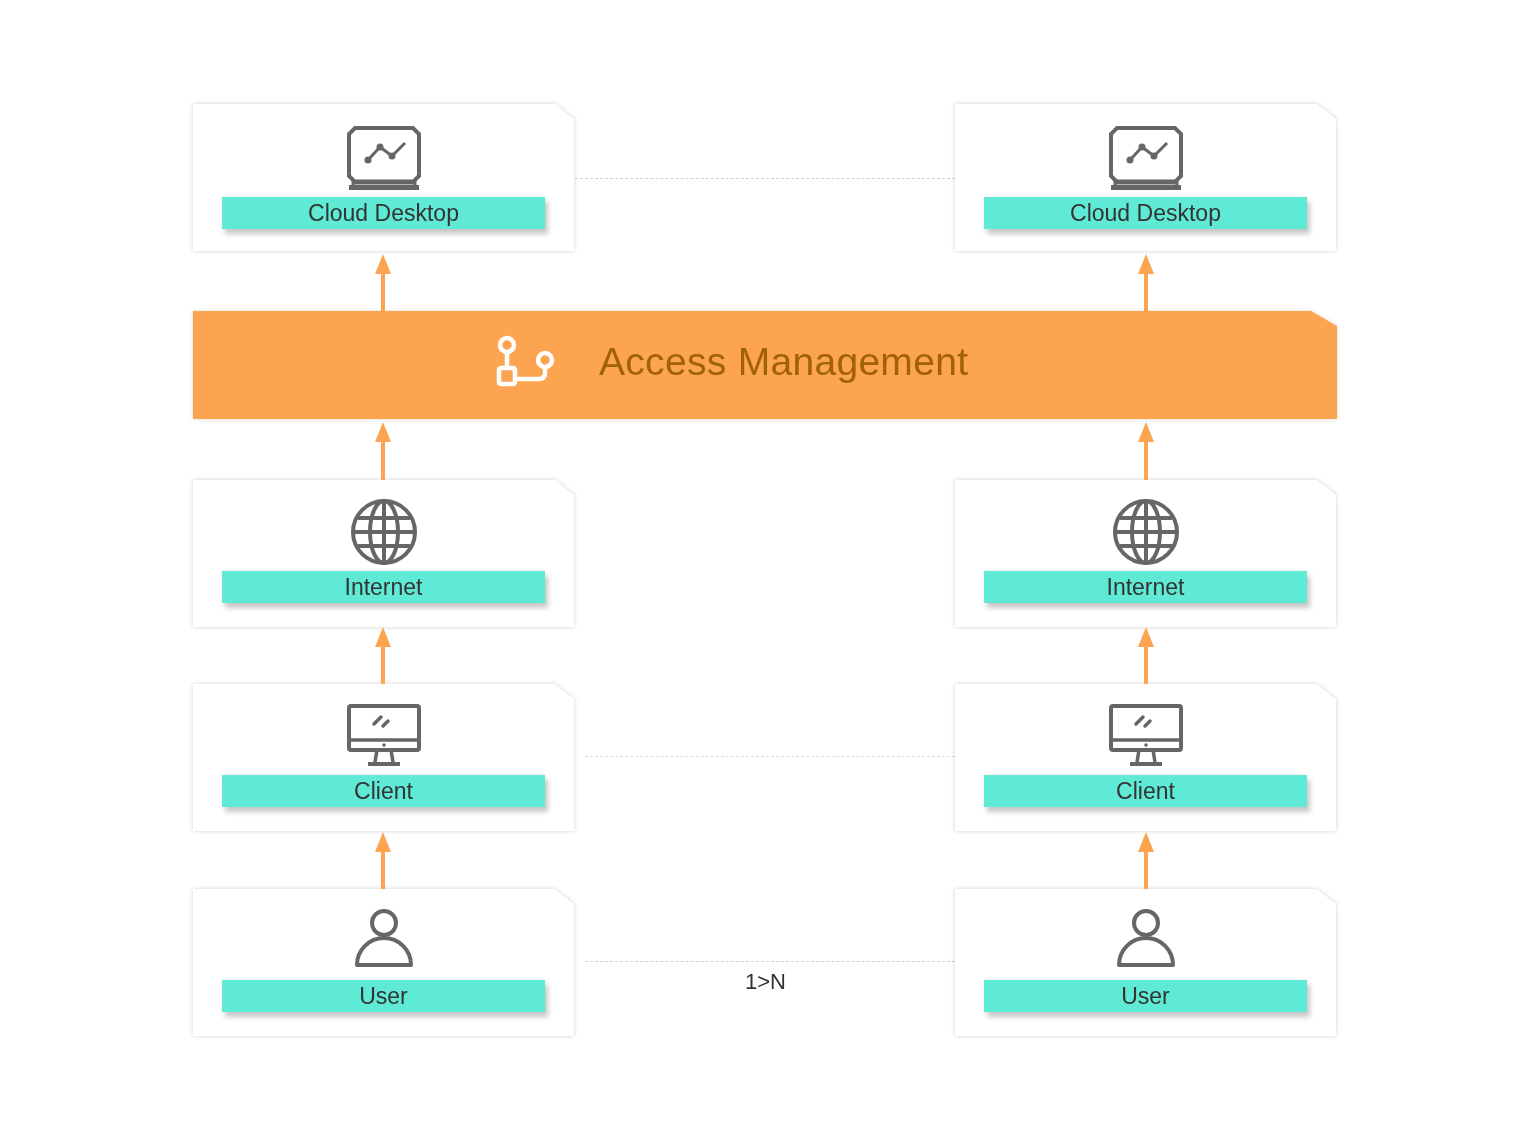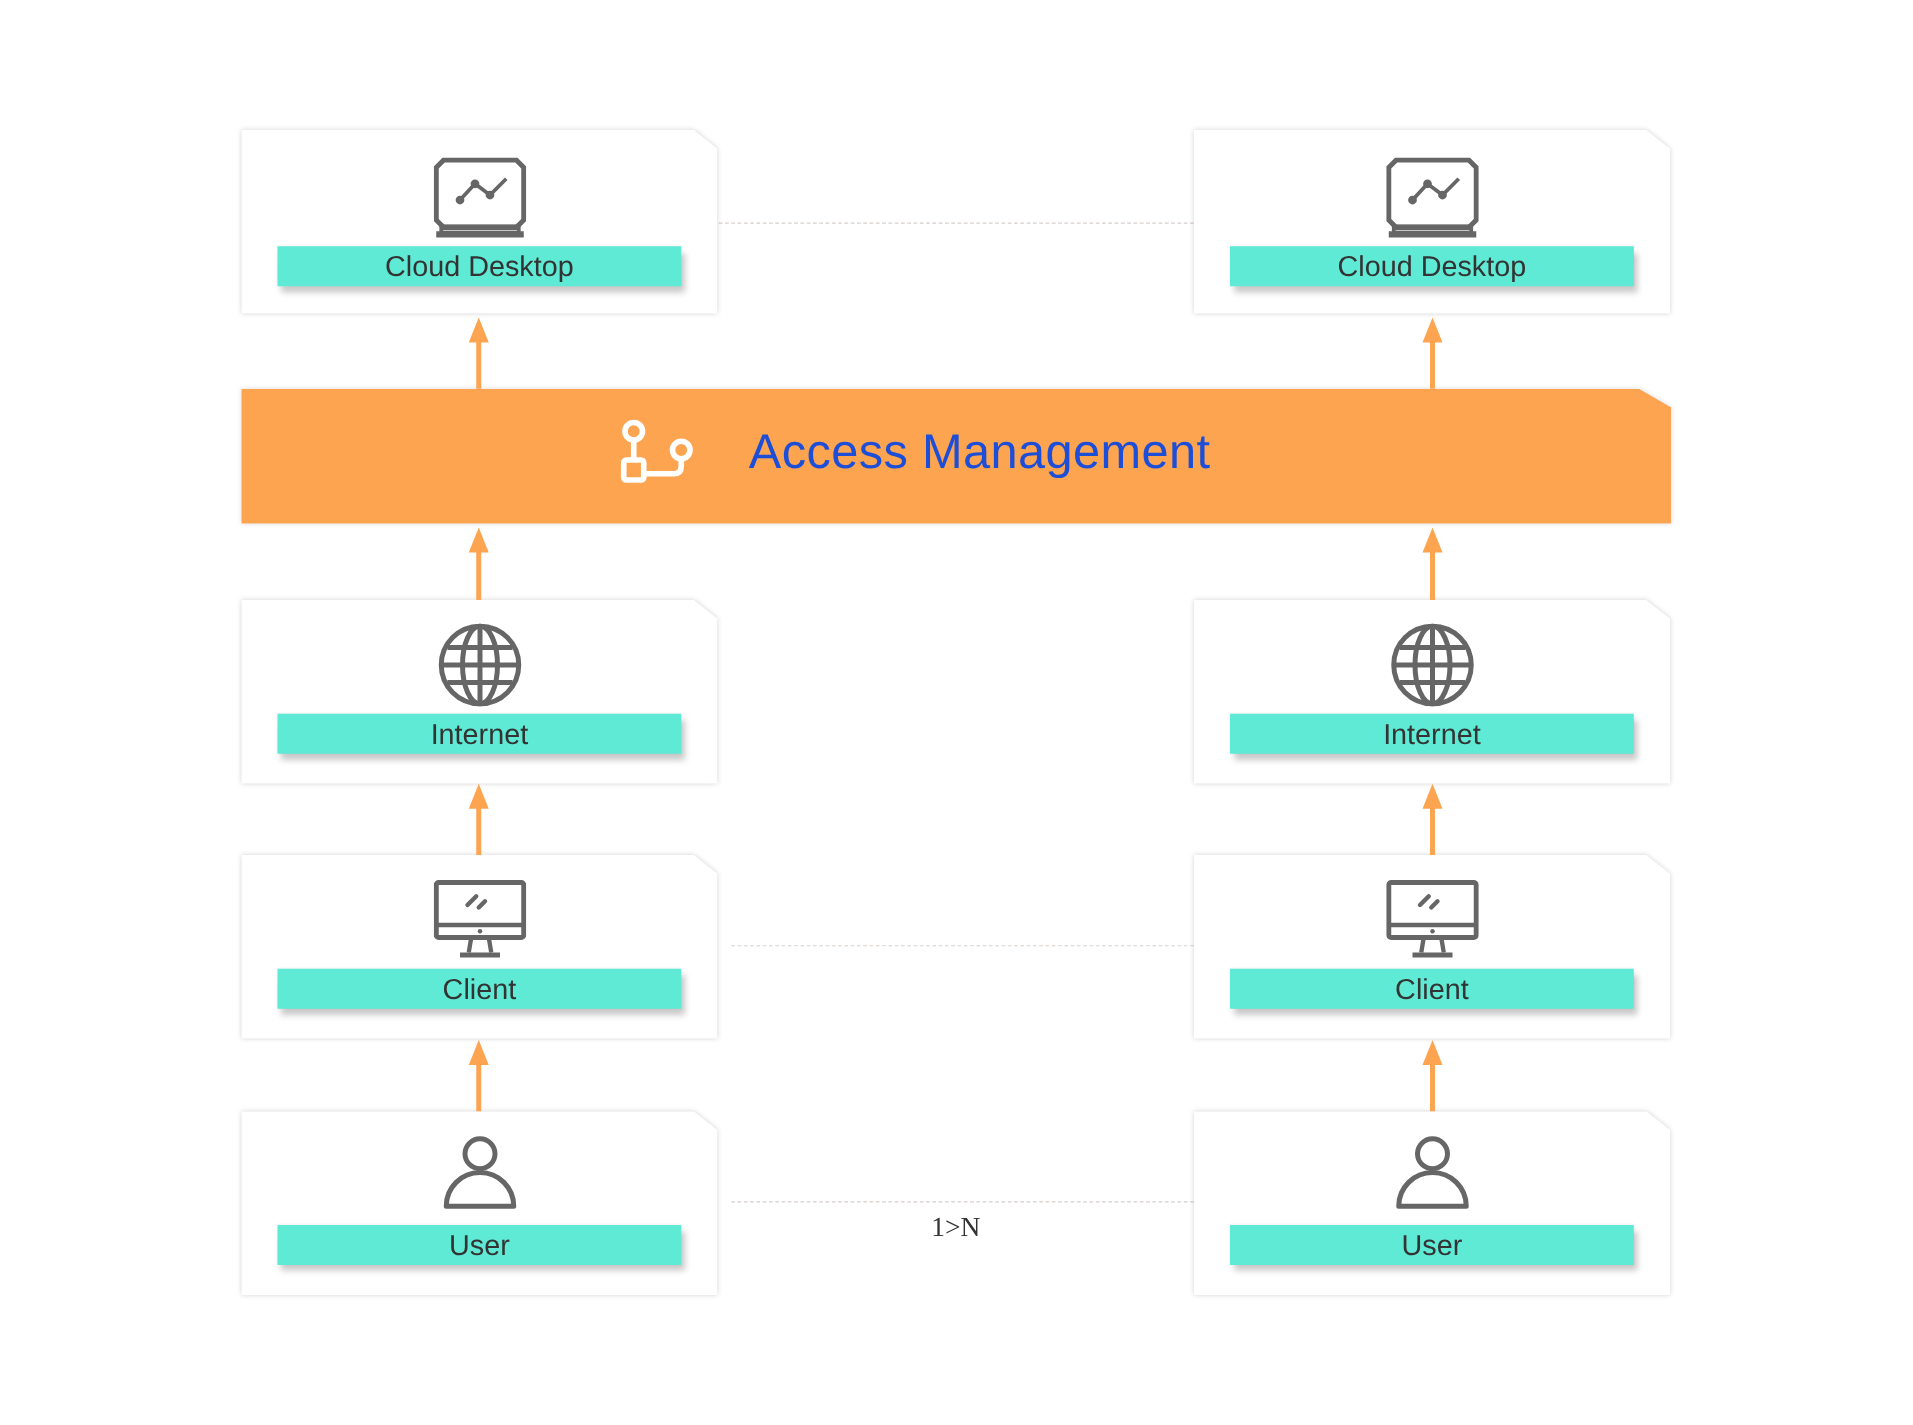--- a/index.html
+++ b/index.html
@@ -14,29 +14,29 @@
   .icon { position:absolute; left:50%; transform:translateX(-50%); }
   .label {
     position:absolute; left:29px; width:323px; height:32px; background:#5eead4;
     box-shadow: 3px 5px 5px rgba(0,0,0,0.22), 0 -1px 2px rgba(0,0,0,0.06);
     text-align:center; line-height:32px; font-size:23px; color:#333;
   }
   .bar-wrap { position:absolute; left:193px; top:311px; width:1144px; height:108px;
     filter: drop-shadow(0 0 2px rgba(0,0,0,0.15)); }
   .bar { position:absolute; inset:0; background:#fda451;
     clip-path: polygon(0 0, 1118px 0, 1144px 15px, 1144px 100%, 0 100%); }
-  .bar-title { position:absolute; left:406px; top:29px; font-size:39px; color:#1d4ed8; letter-spacing:0.3px; }
+  .bar-title { position:absolute; left:406px; top:29px; font-size:39px; color:#a16207; letter-spacing:0.3px; }
   .bar-icon { position:absolute; left:302px; top:24px; }
   .arrow { position:absolute; width:4px; background:#fda451; }
   .arrowhead { position:absolute; width:0; height:0;
     border-left:8px solid transparent; border-right:8px solid transparent;
     border-bottom:20px solid #fda451; }
   .dash { position:absolute; height:0; border-top:1.5px dashed #d6d0cc; }
   .dots { position:absolute; height:0; border-top:1.5px dashed #e2dcd8; }
-  .ratio { position:absolute; left:745px; top:969px; font-size:22px; color:#333;font-family:Liberation Serif, serif; }
+  .ratio { position:absolute; left:745px; top:969px; font-size:22px; color:#333; }
 </style>
 </head>
 <body>
 
 <svg width="0" height="0" style="position:absolute">
   <defs>
     <symbol id="sym-cloud" viewBox="0 0 74 66">
       <path d="M8 2 H66 L72 8 V50 L66 56 H8 L2 50 V8 Z" fill="none" stroke="#666" stroke-width="4"></path>
       <rect x="6" y="55" width="62" height="5" fill="none" stroke="#666" stroke-width="3"></rect>
       <rect x="2" y="59" width="70" height="5" fill="#666"></rect>

